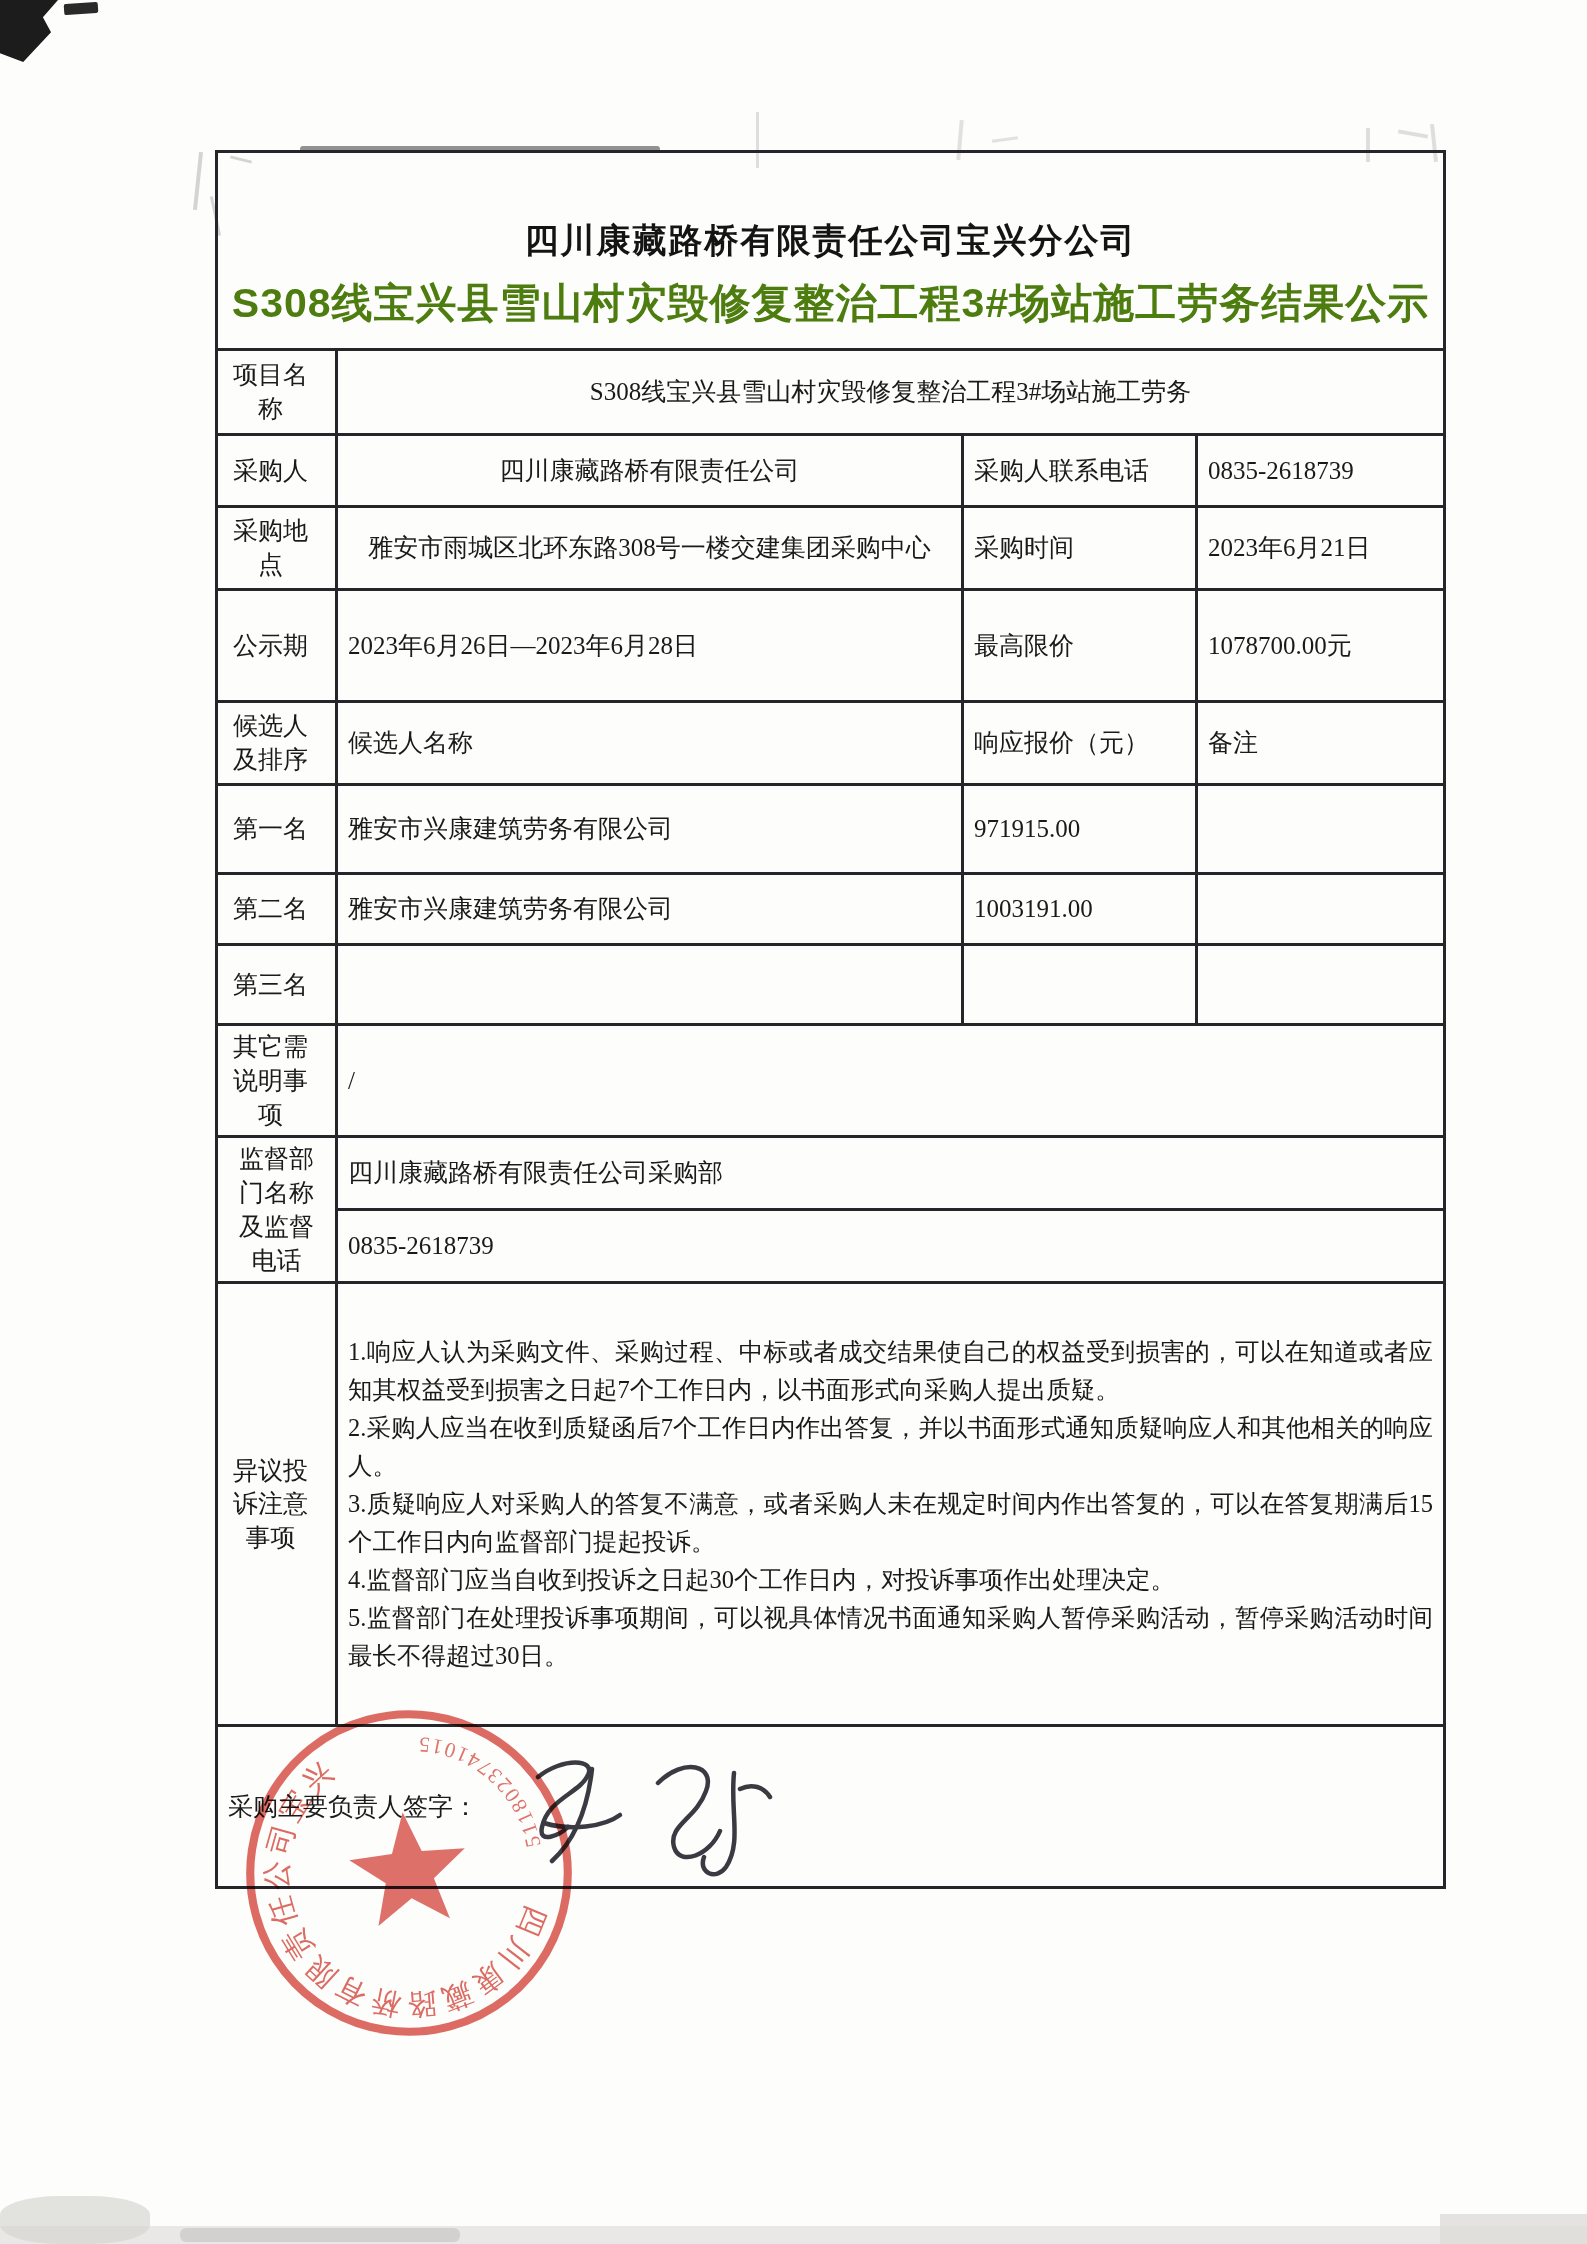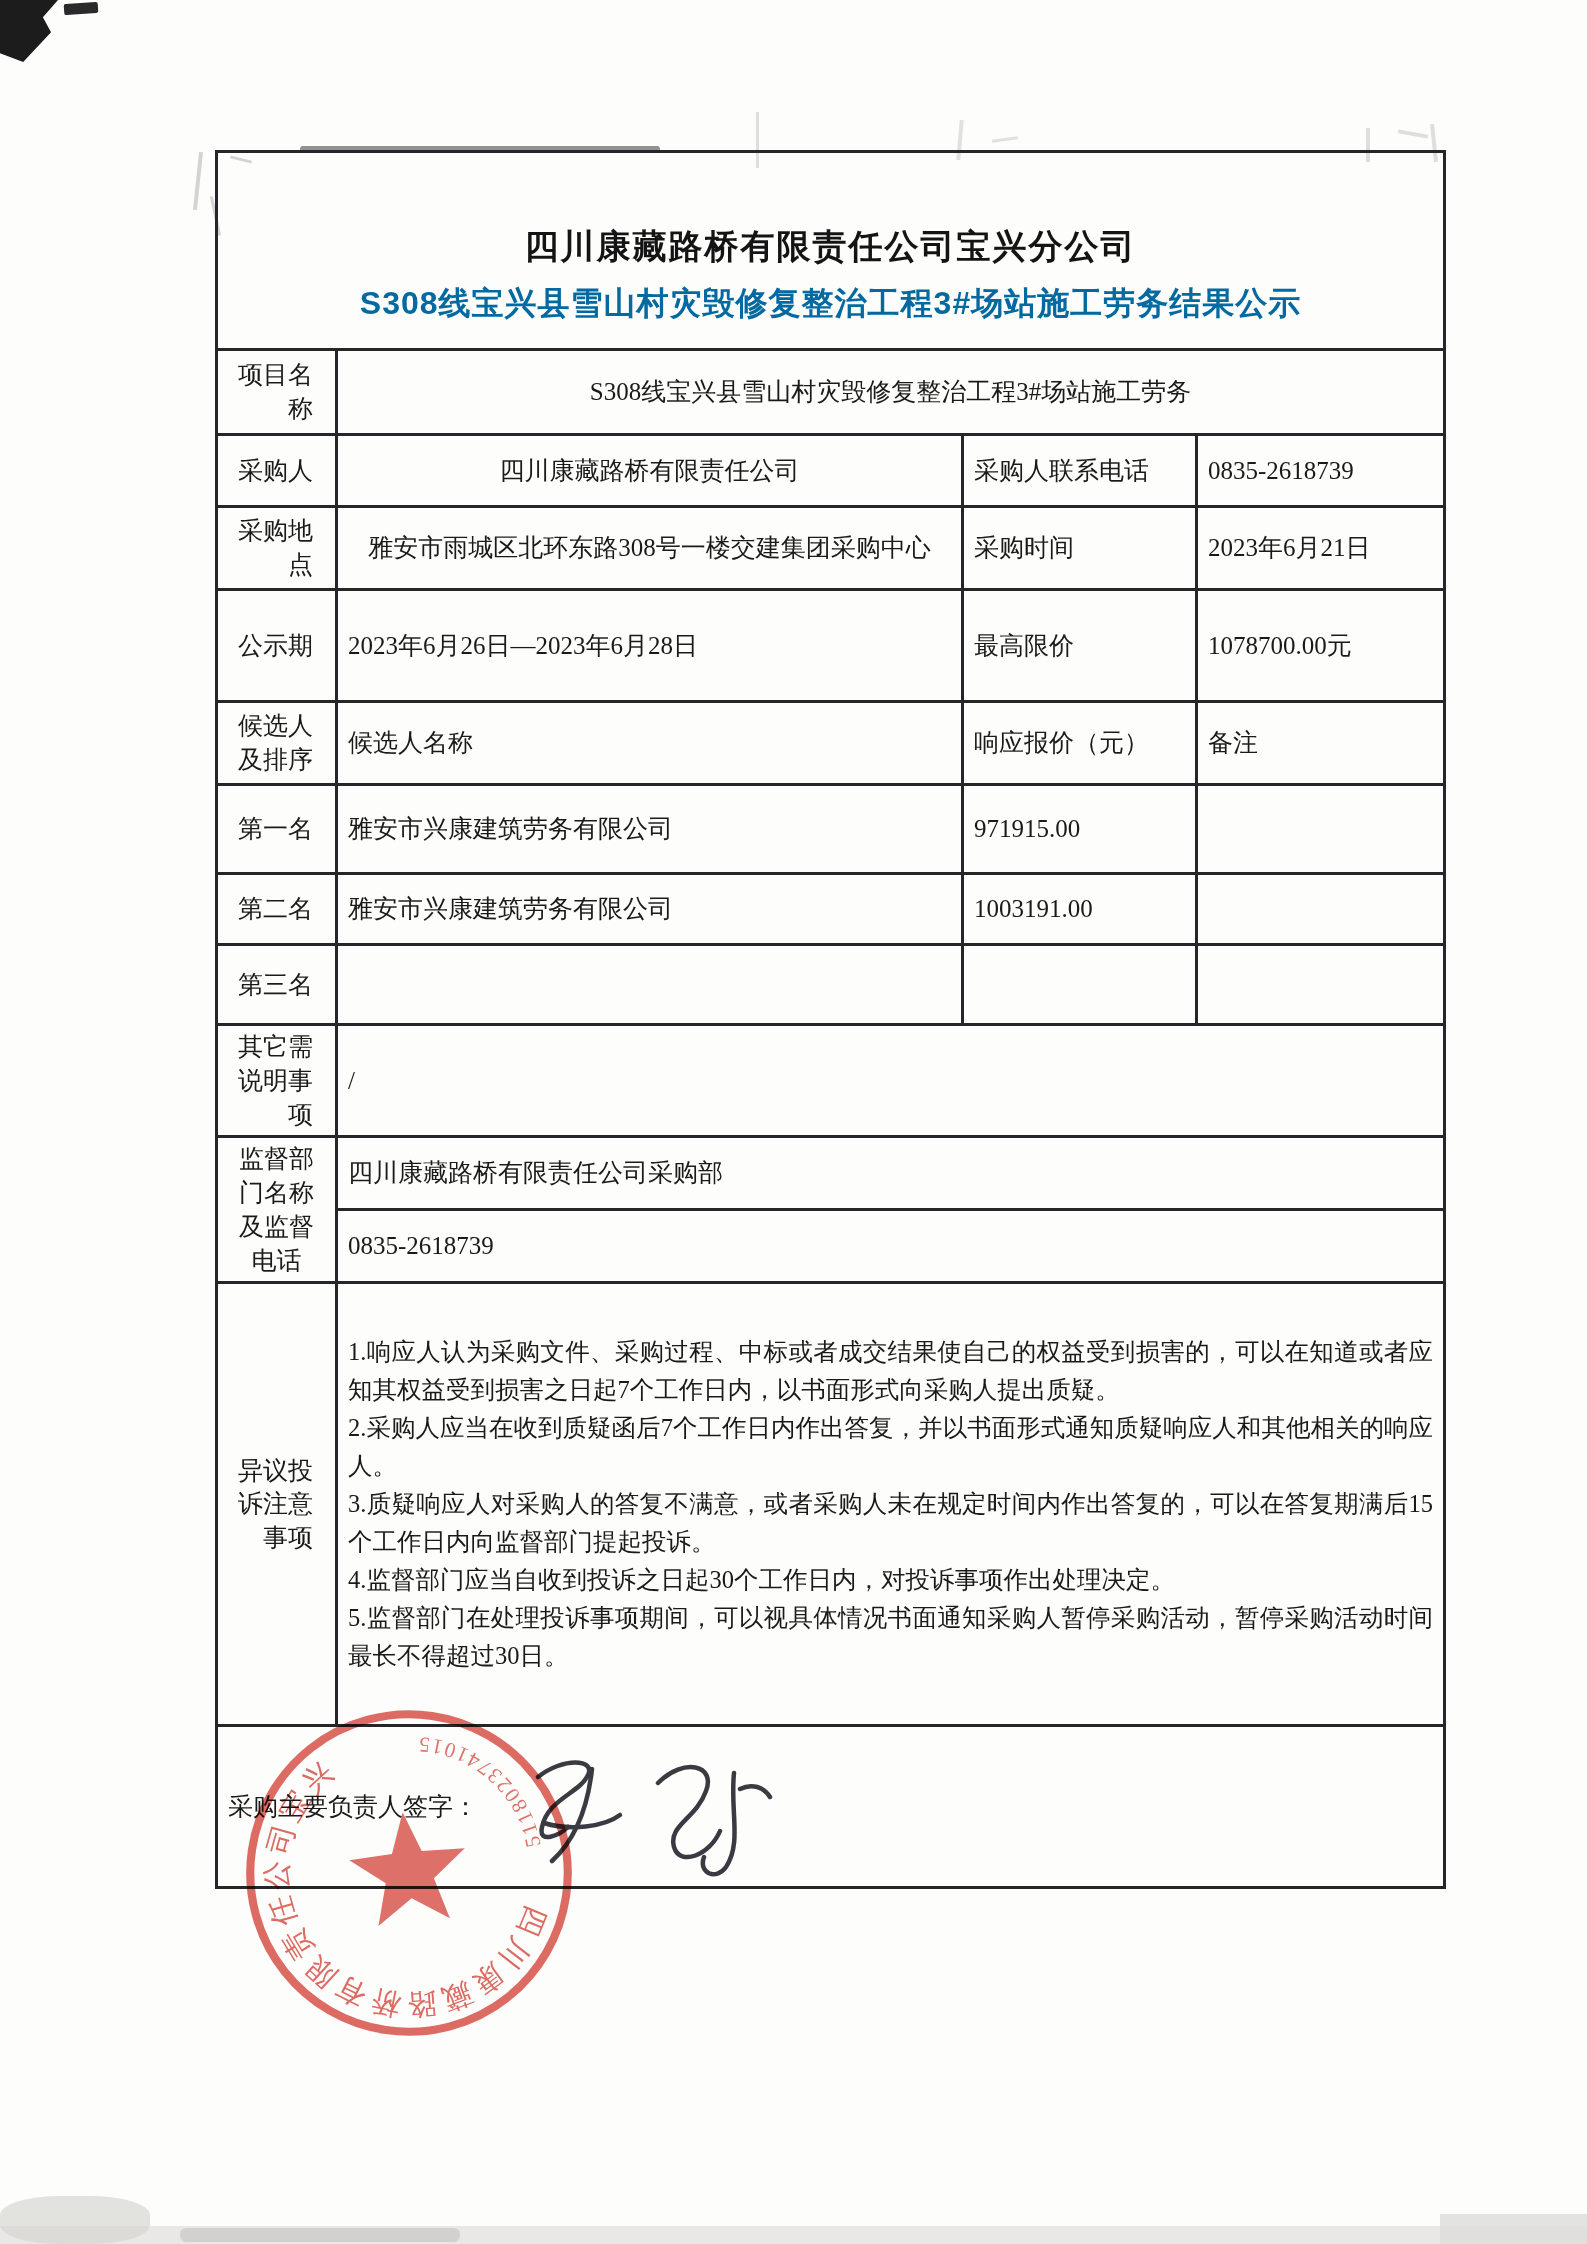--- a/index.html
+++ b/index.html
@@ -21,23 +21,23 @@
   table.doc td{
     border:3px solid #26262a;
     vertical-align:middle;
     font-size:25px;
     line-height:1.35;
     padding:4px 10px;
     word-break:break-all;
   }
   td.title-cell{border-bottom:3px solid #26262a;text-align:center;padding:0;}
   .t1{font-family:"Liberation Sans","DejaVu Sans",sans-serif;font-weight:700;font-size:34px;letter-spacing:2px;color:#141414;margin-top:48px;}
-  .t2{font-family:"Liberation Sans","DejaVu Sans",sans-serif;font-weight:700;font-size:32px;letter-spacing:1px;color:#0369a1;margin-top:12px;}
+  .t2{font-family:"Liberation Sans","DejaVu Sans",sans-serif;font-weight:700;font-size:41px;letter-spacing:1px;color:#4d7c0f;margin-top:12px;}
   td.lab{padding-left:10px;}
-  .labw{display:inline-block;width:85px;text-align:right;}
+  .labw{display:inline-block;width:85px;text-align:center;}
   td.lab.cen{text-align:center;}
   td.lab.cen .labw{text-align:center;}
   td.c{text-align:left;}
   td.l{text-align:center;padding-left:14px;}
   td.notice{padding:18px 22px 18px 16px;}
   .notice p{margin:0;font-size:24.5px;line-height:38px;text-align:justify;}
   td.sig-cell{position:relative;padding-left:16px;font-size:27px;}
   .sig-label{position:relative;z-index:2;}
   
   .signature-svg{position:absolute;left:290px;top:8px;z-index:3;}

